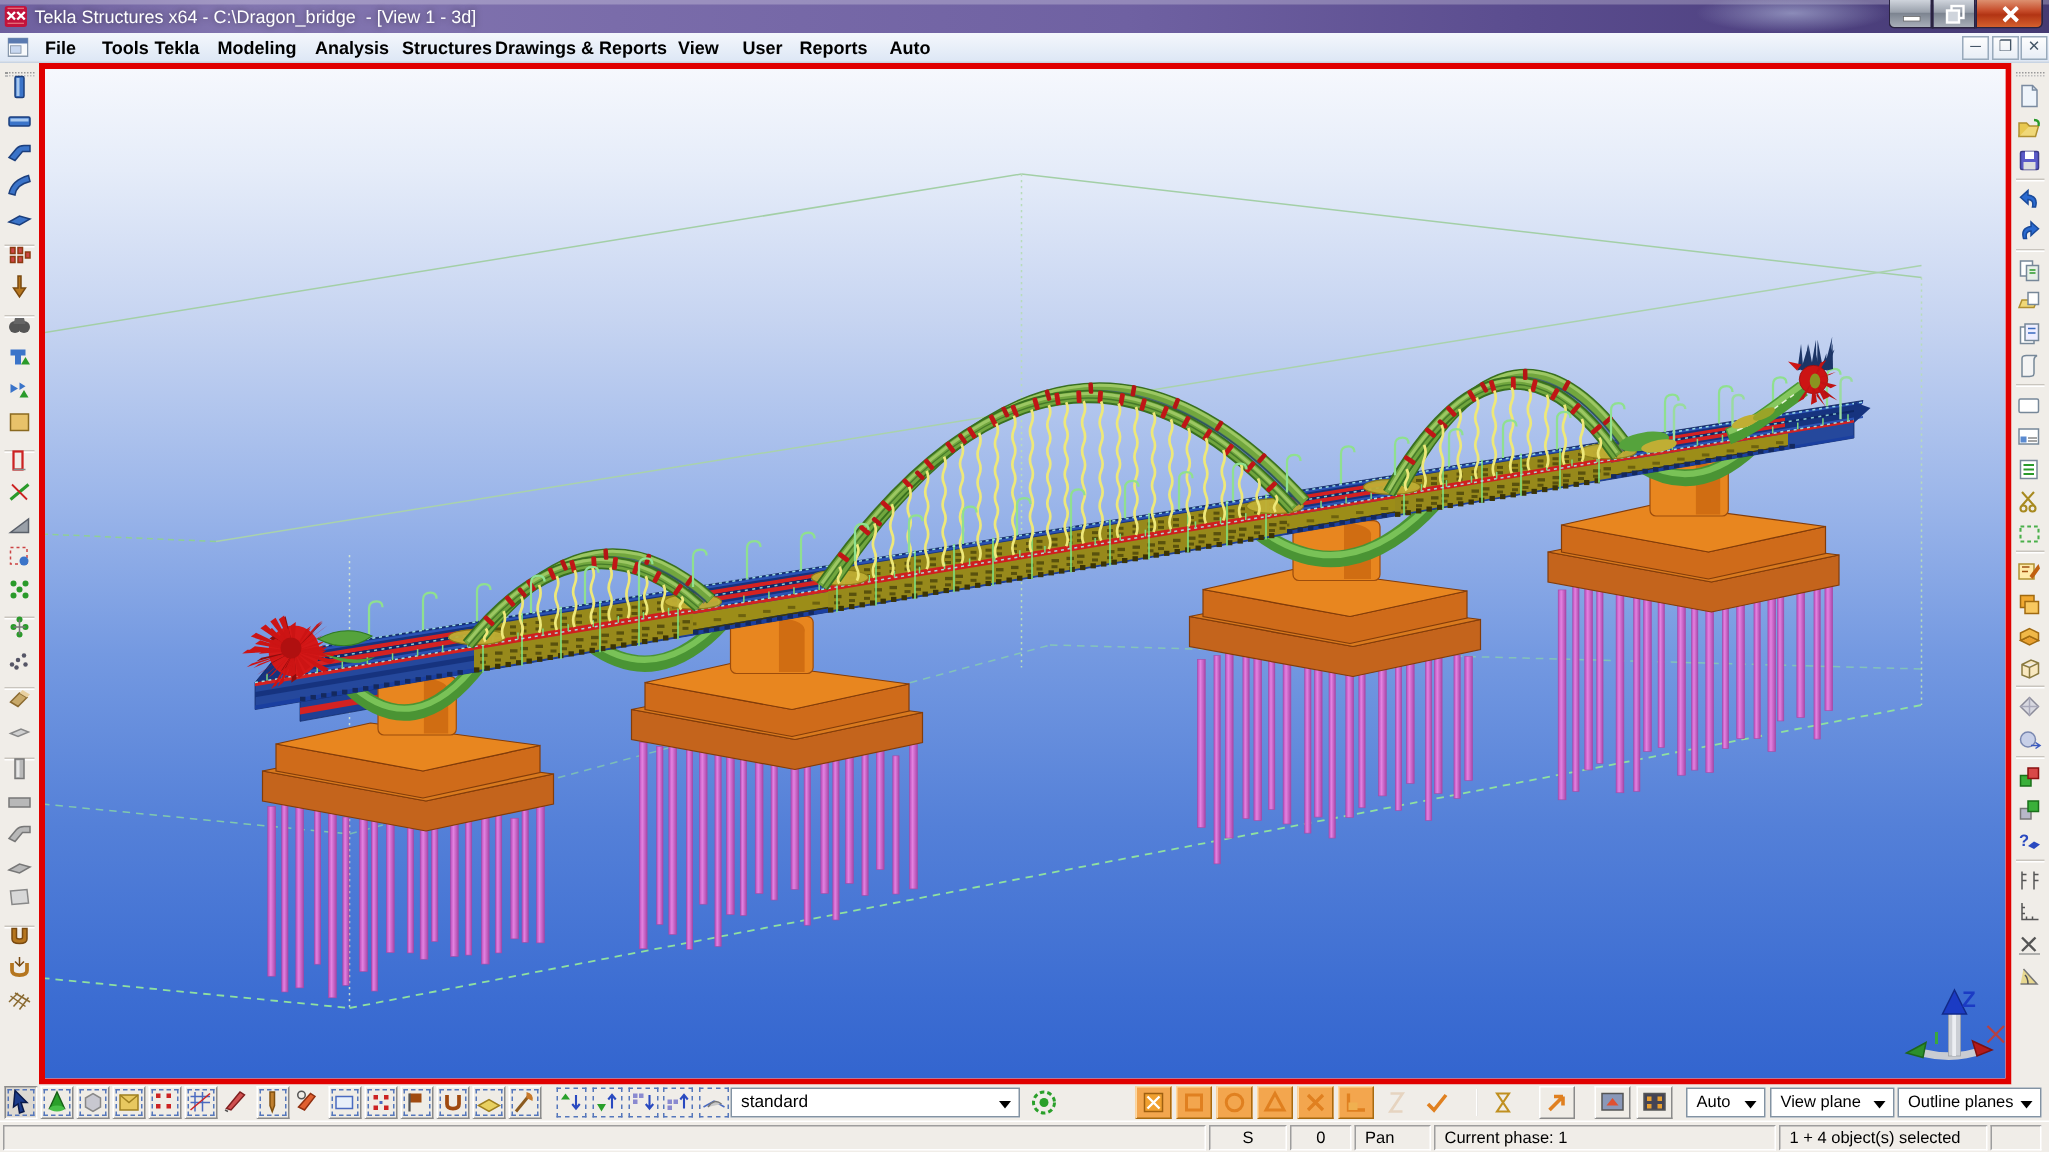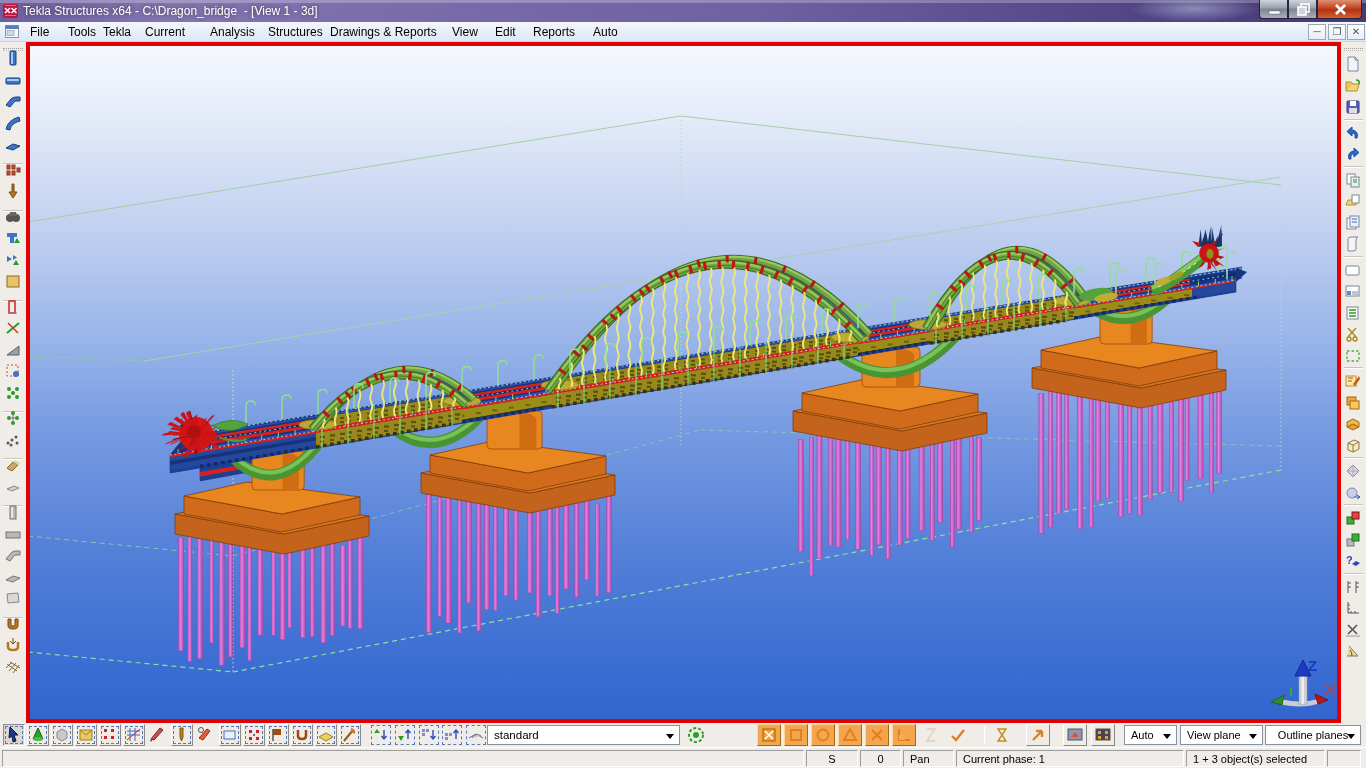--- a/index.html
+++ b/index.html
@@ -6,21 +6,21 @@
   background:linear-gradient(90deg,#6d5f9e 0%,#8376b0 12%,#7a6caa 30%,#6f61a2 55%,#5a4c8e 75%,#4e4180 88%,#453a72 100%); }
 .titlebar:before { content:""; position:absolute; left:0; top:0; width:100%; height:3px; background:rgba(255,255,255,0.25); }
 .titlebar:after { content:""; position:absolute; left:1130px; top:0; width:130px; height:22px; background:radial-gradient(ellipse at 50% 40%, rgba(190,200,230,0.55), rgba(190,200,230,0) 70%); }
 .tickon { position:absolute; left:3px; top:3px; width:16px; height:16px; }
 .title-text { position:absolute; left:23px; top:4px; color:#fff; font-size:12px; text-shadow:0 0 4px rgba(0,0,0,0.55); }
 .winbtns { position:absolute; right:4px; top:0; height:19px; display:flex; }
 .wb { width:29px; height:19px; border:1px solid #2a2340; border-top:none; background:linear-gradient(#cfd4dc 0%,#9aa1ac 45%,#7d8591 50%,#a8aeb8 100%); color:#fff; font-size:10px; text-align:center; line-height:17px; }
 .wb.first { border-radius:0 0 0 4px; }
 .wb.close { width:45px; border-radius:0 0 4px 0; background:linear-gradient(#dd9070 0%,#c64c2a 40%,#b23413 55%,#d4602e 100%); }
 .menubar { position:absolute; left:0; top:22px; width:1366px; height:20px; background:linear-gradient(#f4f7fc,#dde7f5); border-bottom:1px solid #c8d4e4; font-size:12px; color:#000; }
-.menubar span { position:absolute; top:3px; }
+.menubar span { position:absolute; top:3px;font-weight:bold; }
 .mdi { position:absolute; top:2px; height:16px; width:18px; border:1px solid #9ab; background:linear-gradient(#fdfdfd,#e8eef6); color:#456; text-align:center; line-height:14px; font-size:10px; }
 .ltb { position:absolute; left:0; top:42px; width:26px; height:681px; background:#f0ede8; }
 .rtb { position:absolute; right:0; top:42px; width:25px; height:681px; background:#f0ede8; }
 .btb { position:absolute; left:0; top:723px; width:1366px; height:24px; background:#f0ede8; }
 .statusbar { position:absolute; left:0; top:747px; width:1366px; height:21px; background:#f0ede8; border-top:1px solid #fff; font-size:12px; color:#000; }
 .statusbar .seg { position:absolute; top:2px; height:17px; border:1px solid; border-color:#9d9d9d #fff #fff #9d9d9d; padding:2px 6px 0 6px; font-size:11px; }
 .viewport { position:absolute; left:26px; top:42px; width:1315px; height:681px; border:4px solid #e00000; background:#f7f9fd; }
 .tbbtn { position:absolute; width:24px; height:22px; border:1px solid; border-color:#fff #8a8a8a #8a8a8a #fff; background:#efece6; }
 .tbbtn.orange { background:#f3a64e; border-color:#ffd9a0 #a86a10 #a86a10 #ffd9a0; }
 .tbflat { position:absolute; width:22px; height:22px; }
@@ -66,26 +66,26 @@
  <div style="position:absolute;left:5px;top:3px;width:14px;height:13px;">
       <svg width="14" height="13" viewBox="0 0 14 13">
         <rect x="0.5" y="0.5" width="13" height="12" fill="#f8fafc" stroke="#8898ac"></rect>
         <rect x="0.5" y="0.5" width="13" height="3.5" fill="#5a7ab0"></rect>
         <rect x="2" y="5.5" width="7" height="5" fill="#c8d8f0" stroke="#8898ac" stroke-width="0.6"></rect>
       </svg>
     </div>
  <span style="left:30px">File</span>
     <span style="left:68px">Tools</span>
     <span style="left:103px">Tekla</span>
- <span style="left:145px">Current</span>
+ <span style="left:145px">Modeling</span>
     <span style="left:210px">Analysis</span>
     <span style="left:268px">Structures</span>
  <span style="left:330px">Drawings &amp; Reports</span>
     <span style="left:452px">View</span>
-    <span style="left:495px">Edit</span>
+    <span style="left:495px">User</span>
  <span style="left:533px">Reports</span>
     <span style="left:593px">Auto</span>
  <div class="mdi" style="left:1308px;">─</div>
     <div class="mdi" style="left:1328px;">❐</div>
     <div class="mdi" style="left:1347px;">✕</div>
 </div>
 <div class="viewport">
     <svg width="1307" height="673" viewBox="0 0 1307 673">
 <defs>
 <linearGradient id="bg" x1="0" y1="0" x2="0" y2="1">
@@ -1713,22 +1713,22 @@
             <rect x="5" y="6" width="3" height="3"></rect>
             <rect x="12" y="6" width="3" height="3"></rect>
             <rect x="5" y="11" width="3" height="3"></rect>
             <rect x="12" y="11" width="3" height="3"></rect>
           </g>
         </svg>
       </div>
     </div>
 <div class="combo" style="left:1124px;top:2px;width:53px;font-size:11px;">Auto</div>
 <div class="combo" style="left:1180px;top:2px;width:83px;font-size:11px;">View plane</div>
-<div class="combo" style="left:1265px;top:2px;width:96px;font-size:11px;text-align:center;">Outline planes</div>
+<div class="combo" style="left:1265px;top:2px;width:96px;font-size:11px;">Outline planes</div>
   </div>
 <div class="statusbar">
  <span class="seg" style="left:2px; width:802px;"></span>
  <span class="seg" style="left:806px; width:52px; text-align:center;">S</span>
  <span class="seg" style="left:860px; width:41px; text-align:center;">0</span>
  <span class="seg" style="left:903px; width:51px;">Pan</span>
  <span class="seg" style="left:956px; width:228px;">Current phase: 1</span>
- <span class="seg" style="left:1186px; width:139px;">1 + 3 object(s) selected</span>
+ <span class="seg" style="left:1186px; width:139px;">1 + 4 object(s) selected</span>
  <span class="seg" style="left:1327px; width:34px;"></span>
 </div>
 </body></html>

